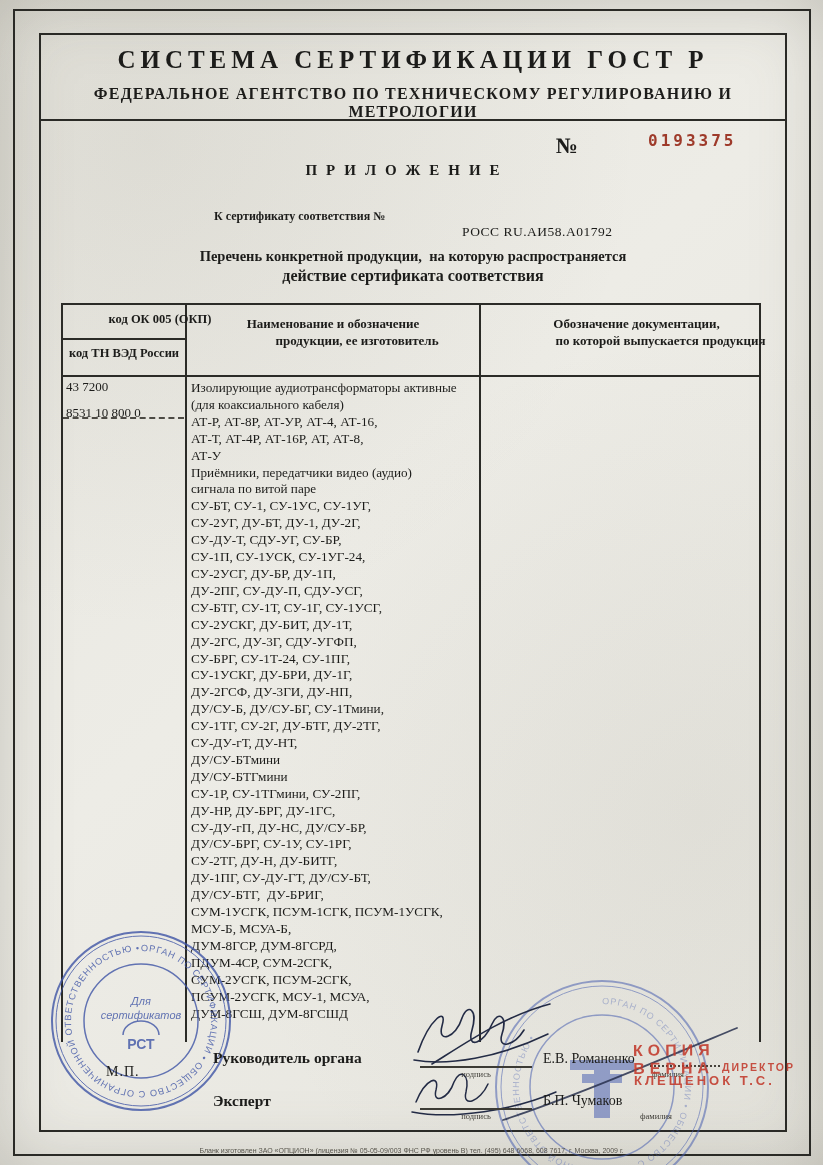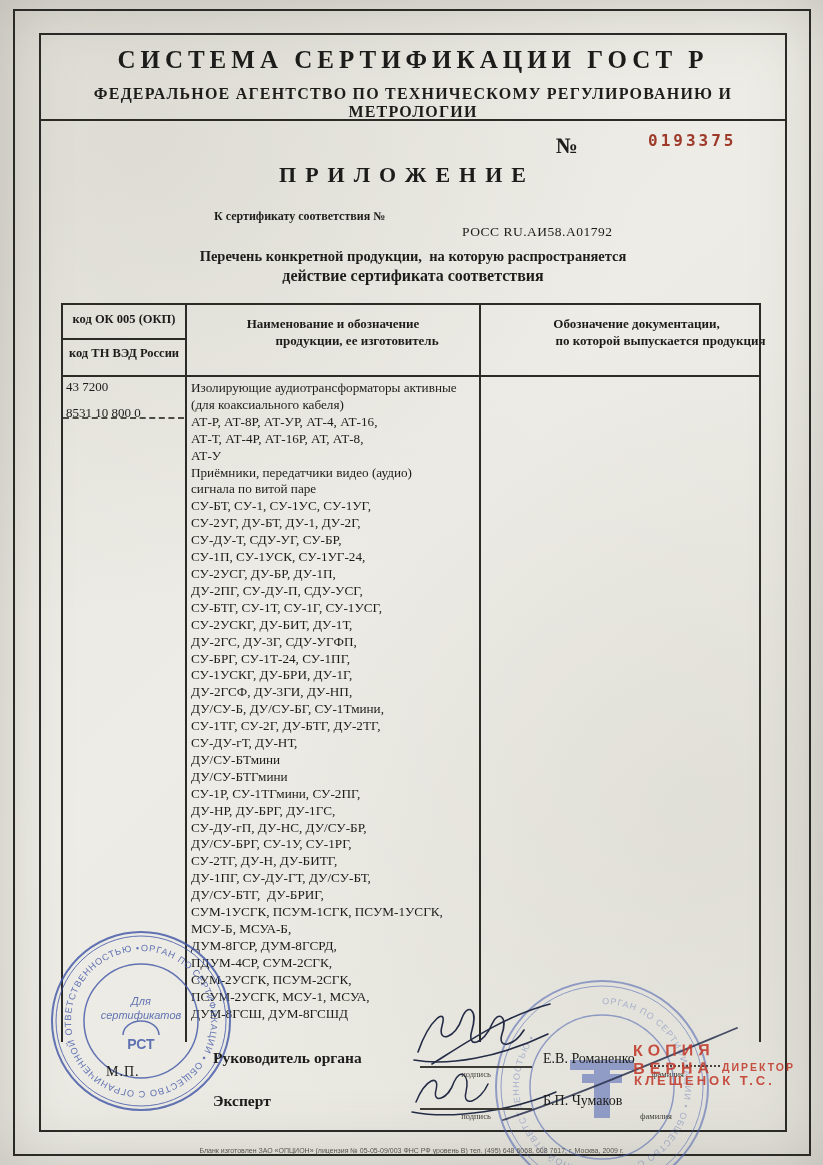--- a/index.html
+++ b/index.html
@@ -12,33 +12,33 @@
     box-shadow: inset 0 0 70px rgba(95,90,75,.28);
     font-family:"Liberation Serif","DejaVu Serif",serif;color:#1c1c1a;
   }
   .outer-frame{position:absolute;left:13px;top:9px;right:12px;bottom:9px;border:2px solid #2a2a26;}
   .inner-frame{position:absolute;left:39px;top:33px;right:36px;bottom:33px;border:2px solid #2a2a26;}
   .h1{position:absolute;left:41px;right:38px;top:46px;text-align:center;font-weight:bold;font-size:25px;letter-spacing:5px;}
   .h2{position:absolute;left:41px;right:38px;top:85px;text-align:center;font-weight:bold;font-size:16px;letter-spacing:1.2px;}
   .header-rule{position:absolute;left:41px;right:38px;top:119px;height:2px;background:#2a2a26;}
   .num-prefix{position:absolute;left:556px;top:133px;font-size:22px;font-weight:bold;}
   .num-value{position:absolute;left:612px;top:131px;font-family:"DejaVu Sans Mono",monospace;font-weight:bold;font-size:16px;letter-spacing:3px;color:#9e3a2a;margin-left:36px;}
-  .title{position:absolute;left:41px;right:50px;top:162px;text-align:center;font-weight:bold;font-size:22px;letter-spacing:9px;}
+  .title{position:absolute;left:41px;right:50px;top:162px;text-align:center;font-weight:bold;font-size:15px;letter-spacing:9px;}
   .cert-label{position:absolute;left:214px;top:209px;font-size:12px;font-weight:bold;}
   .cert-value{position:absolute;left:462px;top:224px;font-size:13.5px;letter-spacing:.5px;}
   .sub1{position:absolute;left:41px;right:38px;top:248px;text-align:center;font-weight:bold;font-size:14.5px;white-space:pre;}
   .sub2{position:absolute;left:41px;right:38px;top:267px;text-align:center;font-weight:bold;font-size:16px;}
   .hline{position:absolute;height:2px;background:#2b2b27;}
   .th-top{left:61px;top:303px;width:700px;}
   .th-bottom{left:61px;top:375px;width:700px;}
   .col1-split{left:61px;top:338px;width:126px;height:1.5px;}
   .vline{position:absolute;top:303px;height:739px;width:2px;background:#2b2b27;}
   .v1{left:61px;}.v2{left:185px;}.v3{left:479px;}.v4{left:759px;}
   .c1h{position:absolute;left:61px;width:126px;text-align:center;font-weight:bold;font-size:12.5px;}
-  .c1h-top{top:312px;}.c1h-bot{top:346px;}
+  .c1h-top{top:312px;padding-left:36px;}.c1h-bot{top:346px;}
   .c2h{position:absolute;left:187px;width:292px;text-align:center;font-weight:bold;font-size:13px;}
   .c3h{position:absolute;left:481px;width:311px;text-align:center;font-weight:bold;font-size:13px;}
   .hl1{top:316px;}.hl2{top:333px;margin-left:24px;}
   .code{position:absolute;left:66px;font-size:13px;}
   .code1{top:379px;}.code2{top:397px;margin-top:8px;}
   .dashedline{position:absolute;left:63px;top:417px;width:121px;border-top:2px dashed #4c4a44;}
   .plist{position:absolute;left:191px;top:380px;width:288px;font-size:13.2px;line-height:16.9px;}
   .pl{white-space:pre;}
   .sig-label{position:absolute;left:213px;font-size:15.5px;font-weight:bold;}
   .lab1{top:1049px;}.lab2{top:1092px;}

